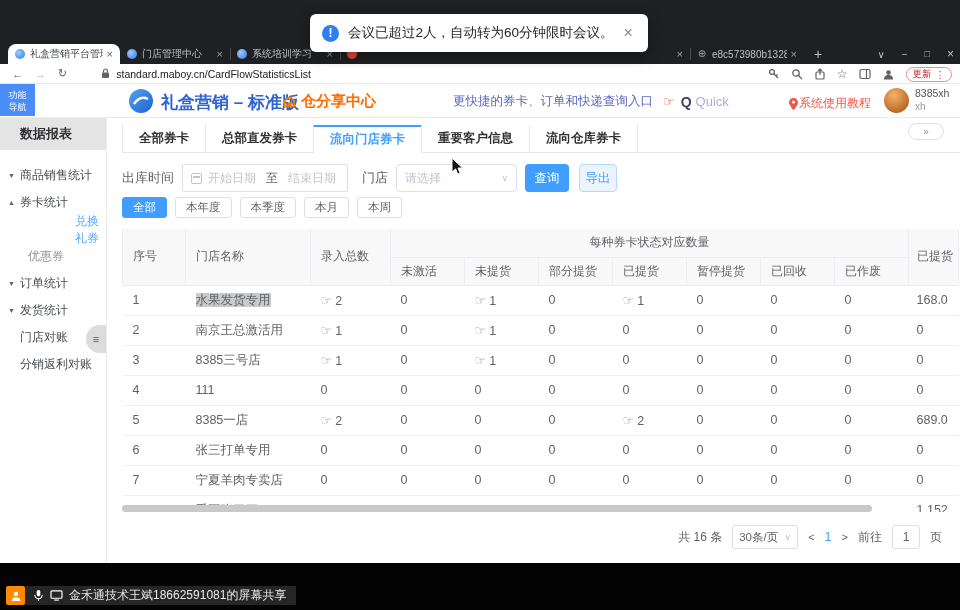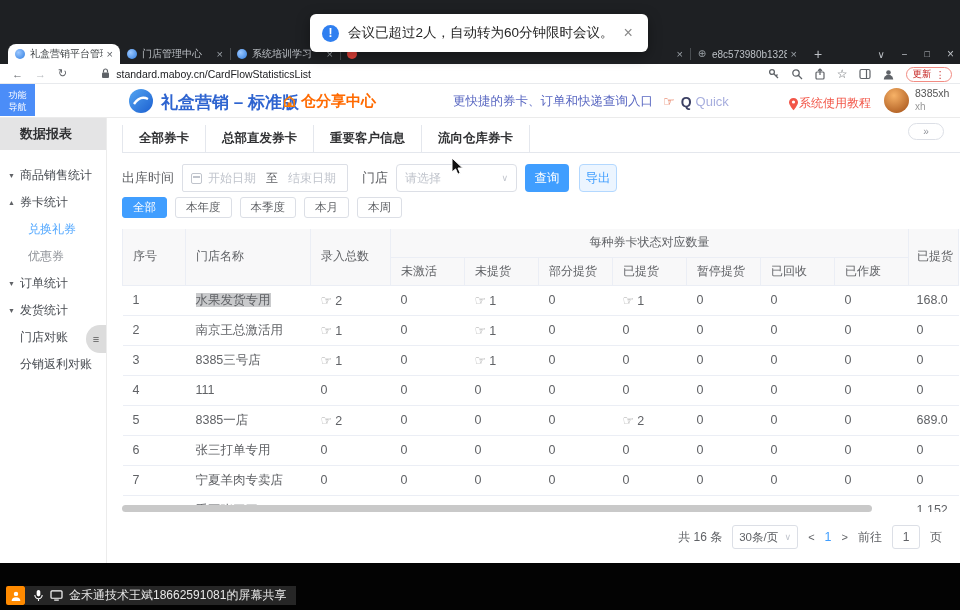--- a/index.html
+++ b/index.html
@@ -60,21 +60,21 @@
   .userbox { position:absolute; left:915px; top:3px; font-size:10.5px; color:#555; line-height:13px; }
   .user-sub { color:#999; font-size:10px; }
 
   
   .sidebar { position:absolute; top:118px; left:0; bottom:47px; width:107px; background:#fff; border-right:1px solid #ececec; }
   .side-title { height:32px; background:#e4e4e5; font-size:13px; font-weight:bold; color:#303133; line-height:32px; padding-left:20px; }
   .side-list { padding-top:12px; }
   .snav { height:27px; display:flex; align-items:center; padding-left:8px; font-size:12px; color:#464a50; }
   .snav .tri { font-size:7px; color:#606266; margin-right:5px; }
   .snav.child { padding-left:28px; color:#909399; }
-  .snav.child.active { color:#53a8ff; }
+  .snav.child.active { color:#53a8ff;margin-left:47px; }
   .snav.plain { padding-left:20px; }
   .side-handle { position:absolute; right:0; top:207px; width:20px; height:28px; background:#dcdcdc; border-radius:14px 0 0 14px; display:flex; align-items:center; justify-content:center; color:#555; font-size:11px; }
 
   
   .content { position:absolute; top:118px; left:107px; right:0; bottom:47px; background:#fff; overflow:hidden; }
   .ptabs { position:absolute; top:7px; left:15px; right:0; height:28px; border-bottom:1px solid #e4e7ed; display:flex; }
   .ptab { height:27px; line-height:27px; padding:0 16px; font-size:12.5px; font-weight:bold; color:#303133; border-left:1px solid #e4e7ed; }
   .ptab:last-child { border-right:1px solid #e4e7ed; }
   .ptab.active { color:#409eff; border-top:2px solid #409eff; background:#fff; height:29px; margin-bottom:-1px; line-height:24px; }
   .collapse-pill { position:absolute; top:5px; right:16px; width:36px; height:17px; border:1px solid #dcdfe6; border-radius:9px; text-align:center; line-height:15px; font-size:10px; color:#909399; background:#fff; }
@@ -277,20 +277,21 @@
           <span>分销返利对账</span>
         </div>
       </div>
     <div class="side-handle">≡</div>
   </div>
 
   <div class="content">
     <div class="ptabs">
         <div class="ptab">全部券卡</div>
         <div class="ptab">总部直发券卡</div>
+        <div class="ptab active">流向门店券卡</div>
         <div class="ptab">重要客户信息</div>
         <div class="ptab">流向仓库券卡</div>
       </div>
     <div class="collapse-pill">»</div>
 
     <div class="filterrow">
       <span class="flabel">出库时间</span>
       <div class="daterange">
         <span class="cal"></span>
         <span class="ph">开始日期</span>

